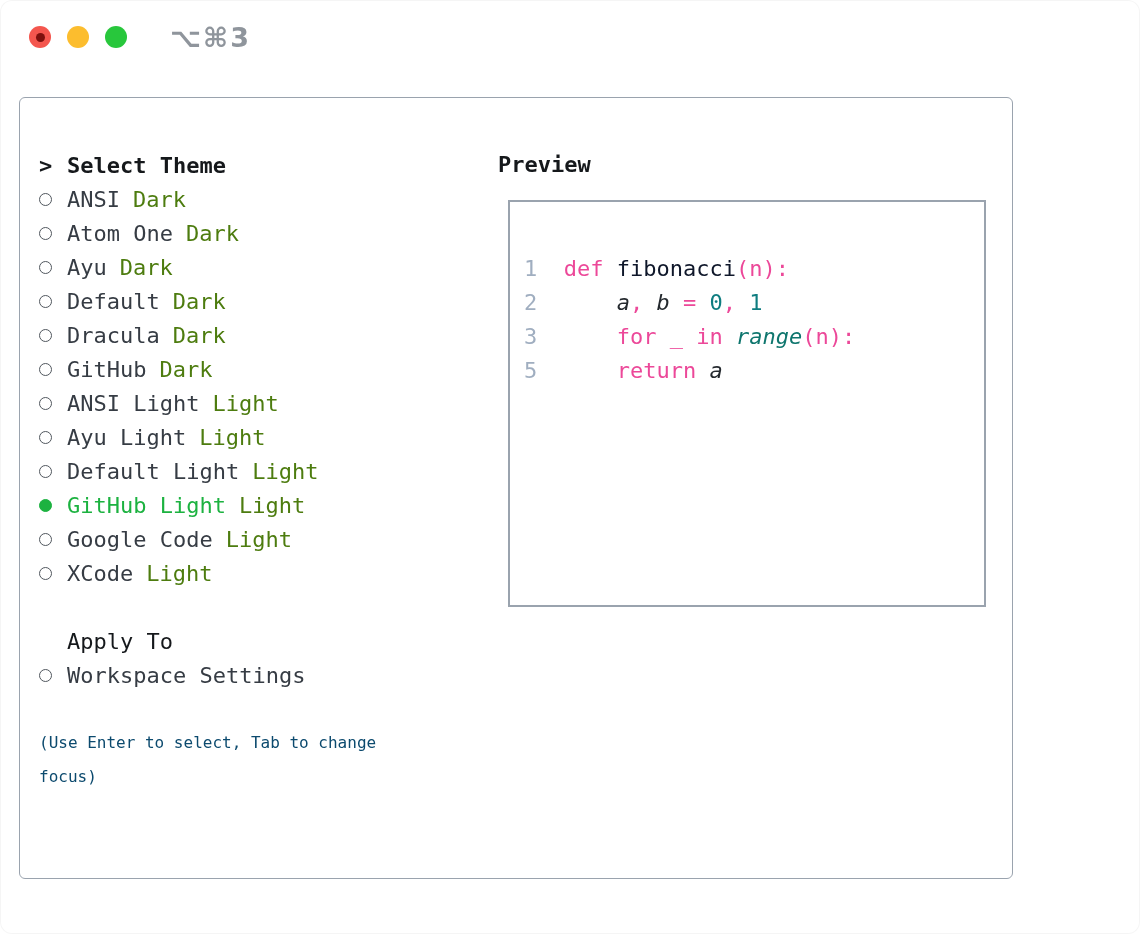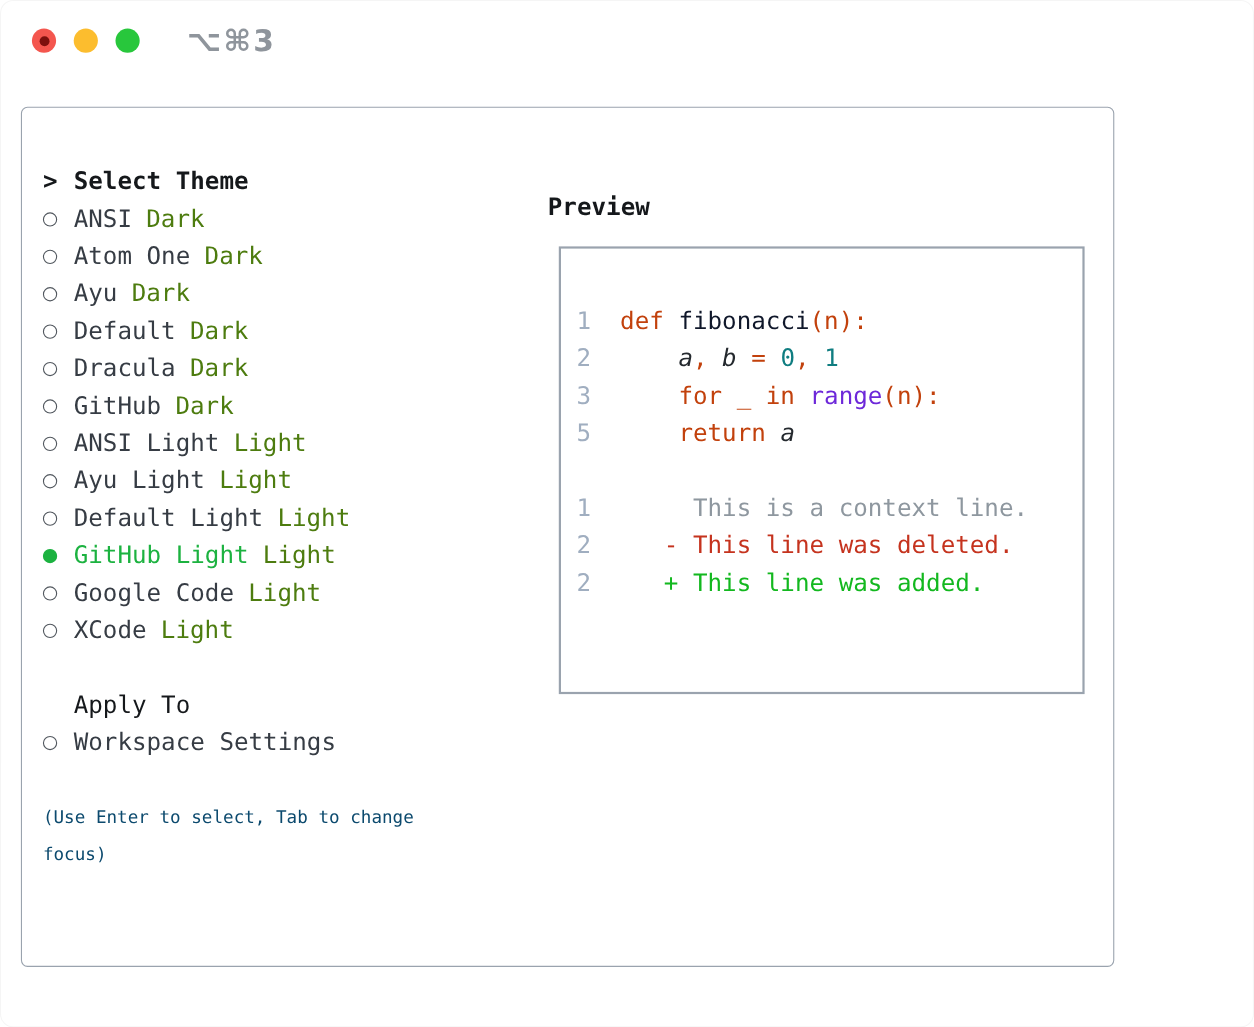--- a/index.html
+++ b/index.html
@@ -50,34 +50,34 @@
   .t-variant { color: #4d7c0f; margin-left: 13px; }
   .opt-label { color: #363c44; }
   .opt-label.sel { color: #1cb240; }
   .spacer { height: 34px; }
   .hint {
     width: 400px; font-size: 16px; line-height: 34px; color: #0c4a6e;
     white-space: normal;
   }
 
   
-  .right-col { position: absolute; left: 478px; top: 50px; margin-top: 24px; }
+  .right-col { position: absolute; left: 478px; top: 50px; }
   .preview-hdr { height: 34px; line-height: 34px; font-size: 22px; font-weight: bold; color: #15181b; }
   .preview-box {
     margin-left: 10px; margin-top: 18px;
     width: 478px; height: 407px;
     border: 2px solid #9aa3ae; background: #ffffff;
     padding: 50px 0 0 14px; overflow: hidden;
   }
   .code-line { height: 34px; line-height: 34px; font-size: 22px; white-space: pre; }
   .ln { display: inline-block; width: 3ch; color: #a0aec0; }
-  .tok-plain { color: #c2410c; text-align: center; }
+  .tok-plain { color: #ec4899; text-align: center; }
   .tok-fn    { color: #0f172a; }
   .tok-num   { color: #0f7d80; }
-  .tok-call  { color: #6d28d9; }
+  .tok-call  { color: #0f766e; font-style: italic; }
   .tok-var   { color: #24292e; font-style: italic; }
   .tok-ctx   { color: #8e979f; }
   .tok-del   { color: #c5331e; }
   .tok-add   { color: #13b81f; }
 </style>
 </head>
 <body>
 
 <div class="window">
 
@@ -130,22 +130,17 @@
     <div class="right-col">
       <div class="preview-hdr">Preview</div>
       <div class="preview-box">
         <div id="code-block">
             <div class="code-line"><span class="ln">1</span><span class="tok-plain">def </span><span class="tok-fn">fibonacci</span><span class="tok-plain">(n):</span></div>
             <div class="code-line"><span class="ln">2</span><span class="tok-plain">    </span><span class="tok-var">a</span><span class="tok-plain">, </span><span class="tok-var">b</span><span class="tok-plain"> = </span><span class="tok-num">0</span><span class="tok-plain">, </span><span class="tok-num">1</span></div>
             <div class="code-line"><span class="ln">3</span><span class="tok-plain">    for _ in </span><span class="tok-call">range</span><span class="tok-plain">(n):</span></div>
             <div class="code-line"><span class="ln">5</span><span class="tok-plain">    return </span><span class="tok-var">a</span></div>
           </div>
         <div class="spacer"></div>
-        <div id="diff-block">
-            <div class="code-line"><span class="ln">1</span><span class="tok-ctx">     This is a context line.</span></div>
-            <div class="code-line"><span class="ln">2</span><span class="tok-del">   - This line was deleted.</span></div>
-            <div class="code-line"><span class="ln">2</span><span class="tok-add">   + This line was added.</span></div>
-          </div>
       </div>
     </div>
 
   </div>
 </div>
 
 </body></html>

